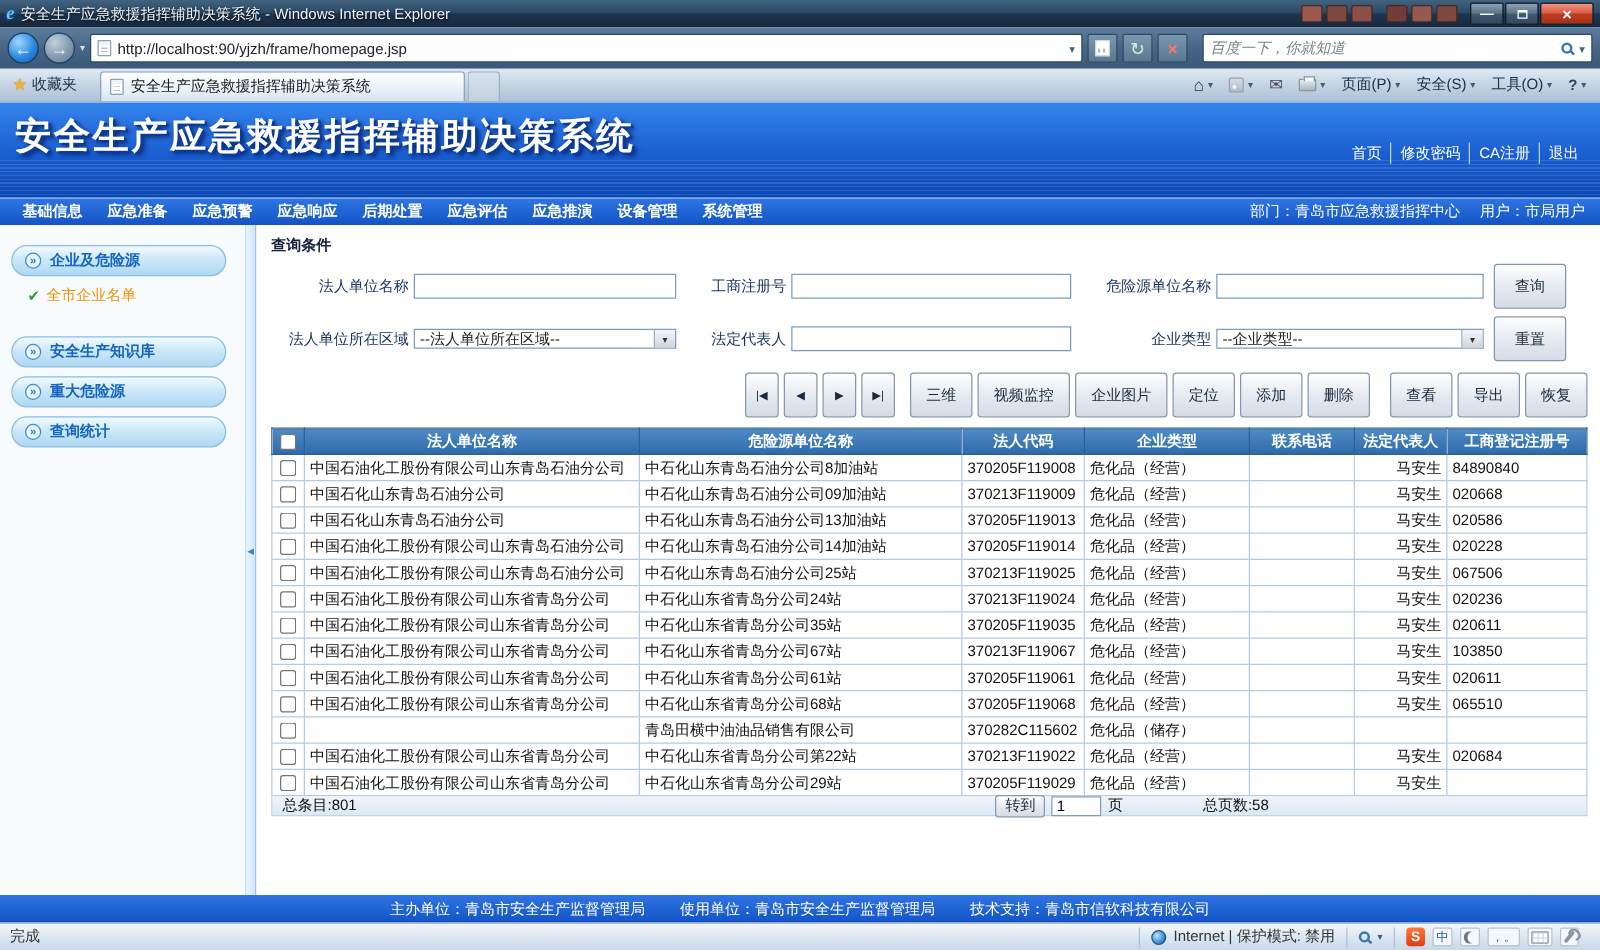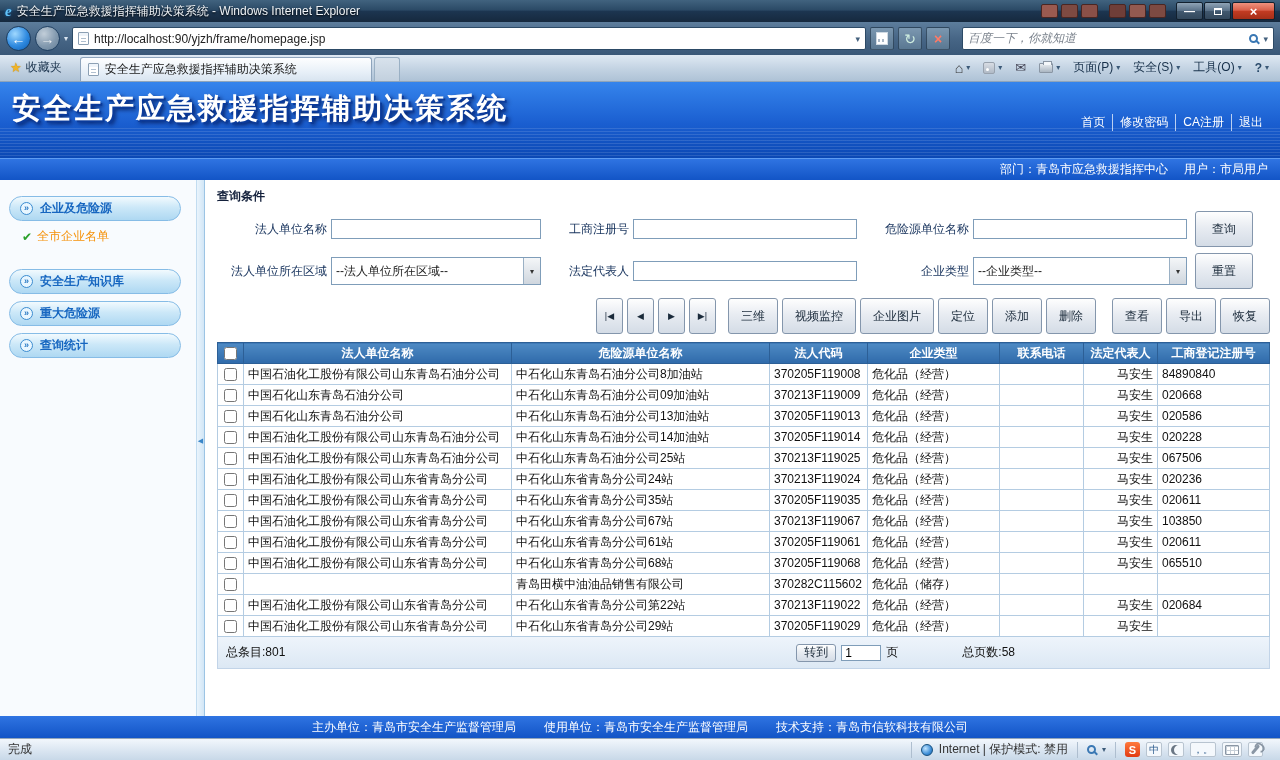--- a/index.html
+++ b/index.html
@@ -110,21 +110,21 @@
   .divider { width:9px; background:linear-gradient(90deg,#eaf4fc,#d2e6f6); border-left:1px solid #c2dcf0;
     border-right:1px solid #9cc4e4; position:relative; }
   .divider .handle { position:absolute; top:45%; left:0; right:0; height:40px;
     display:flex; align-items:center; justify-content:center; color:#3a86c8; font-size:7px; cursor:pointer; }
 
   .main { flex:1; min-width:0; padding:8px 10px 0 12px; }
   .query-title { font-weight:bold; color:#14213c; margin-bottom:6px; }
   .qgrid { display:grid; grid-template-columns:110px 210px 84px 224px 108px 214px 1fr; gap:6px 4px; align-items:center; }
   .qlabel { text-align:right; color:#16325c; }
   .qinput { height:20px; border:1px solid #7f9db9; background:#fff; width:100%; padding:0 3px; color:#222; }
-  .qselect { height:28px; border:1px solid #7f9db9; background:#fff; display:flex; align-items:center;
+  .qselect { height:16px; border:1px solid #7f9db9; background:#fff; display:flex; align-items:center;
     position:relative; padding:0 20px 0 4px; color:#222; cursor:pointer; }
   .arrowbox { position:absolute; right:0; top:0; bottom:0; width:17px;
     background:linear-gradient(180deg,#f4f6f8,#cfd6de); border-left:1px solid #9ab0c4;
     display:flex; align-items:center; justify-content:center; font-size:8px; color:#333; }
   .btn { height:36px; padding:0 12px; border:1px solid #8496ac; border-radius:3px;
     background:linear-gradient(180deg,#fefefe,#e8ecf2 45%,#d4dce6); color:#1a2a3a; cursor:pointer;
     display:inline-flex; align-items:center; justify-content:center; }
   .qbtn { width:58px; margin-left:4px; }
 
   .toolbar { display:flex; justify-content:flex-end; align-items:center; margin-top:9px; }
@@ -141,21 +141,21 @@
     text-align:center; border:1px solid #2c5f96; }
   .trow.thead span:nth-of-type(1){width:26px}.trow.thead span:nth-of-type(2){width:268px}
   .trow.thead span:nth-of-type(3){width:258px}.trow.thead span:nth-of-type(4){width:98px}
   .trow.thead span:nth-of-type(5){width:132px}.trow.thead span:nth-of-type(6){width:84px}
   .trow.thead span:nth-of-type(7){width:74px}
   .tbody { display:table-row-group; }
   .tc.cb { text-align:center; padding:0; }
   .tc.cb input { width:13px; height:13px; vertical-align:middle; }
   .tc.rep { text-align:right; }
 
-  .pagebar { display:flex; align-items:center; height:32px; background:linear-gradient(180deg,#eef4fb,#dce8f4);
+  .pagebar { display:flex; align-items:center; height:16px; background:linear-gradient(180deg,#eef4fb,#dce8f4);
     border:1px solid #c2d4e8; border-top:none; padding:0 8px; color:#111; }
   .goto-group { margin-left:auto; display:flex; align-items:center; }
   .goto-btn { height:18px; padding:0 7px; }
   .page-input { width:40px; height:16px; border:1px solid #7f9db9; padding:0 3px; margin:0 5px; }
   .total-pages { margin-left:64px; margin-right:246px; }
 
   .pagefooter { height:22px; flex:0 0 auto; background:linear-gradient(180deg,#2f74e2,#1254c6);
     color:#fff; display:flex; align-items:center; justify-content:center; gap:28px; }
 
   
@@ -275,20 +275,32 @@
     <div class="banner-links">
 
     <span class="blink">首页</span>
         <span class="blink">修改密码</span>
         <span class="blink">CA注册</span>
         <span class="blink">退出</span>
       </div>
   </div>
 
   <div class="mainmenu">
+    <div class="mm-items">
+
+    <span class="mm-item">基础信息</span>
+        <span class="mm-item">应急准备</span>
+        <span class="mm-item">应急预警</span>
+        <span class="mm-item">应急响应</span>
+        <span class="mm-item">后期处置</span>
+        <span class="mm-item">应急评估</span>
+        <span class="mm-item">应急推演</span>
+        <span class="mm-item">设备管理</span>
+        <span class="mm-item">系统管理</span>
+      </div>
     <div class="mm-right">
       <span>部门：青岛市应急救援指挥中心</span>
       <span>用户：市局用户</span>
     </div>
   </div>
 
   <div class="pagebody">
 
     <div class="sidebar">
       <div class="pill">

